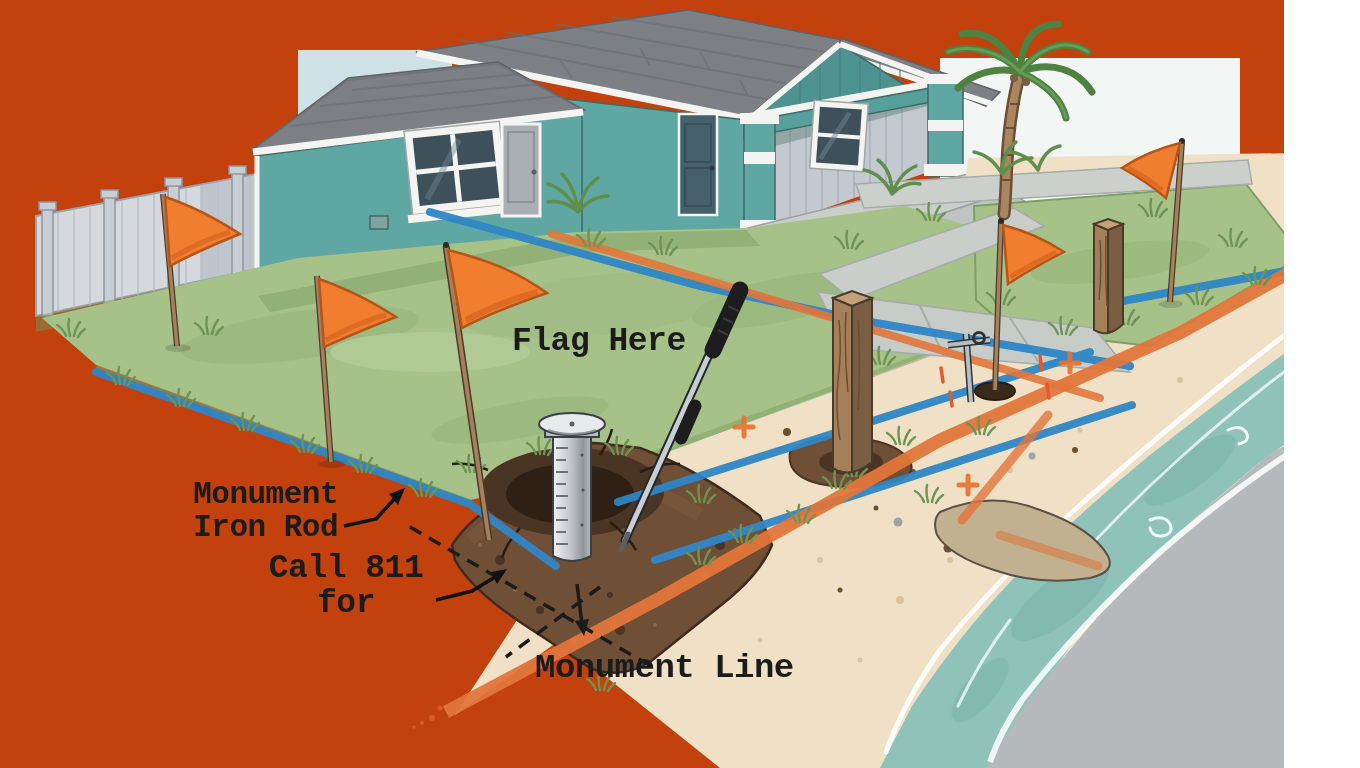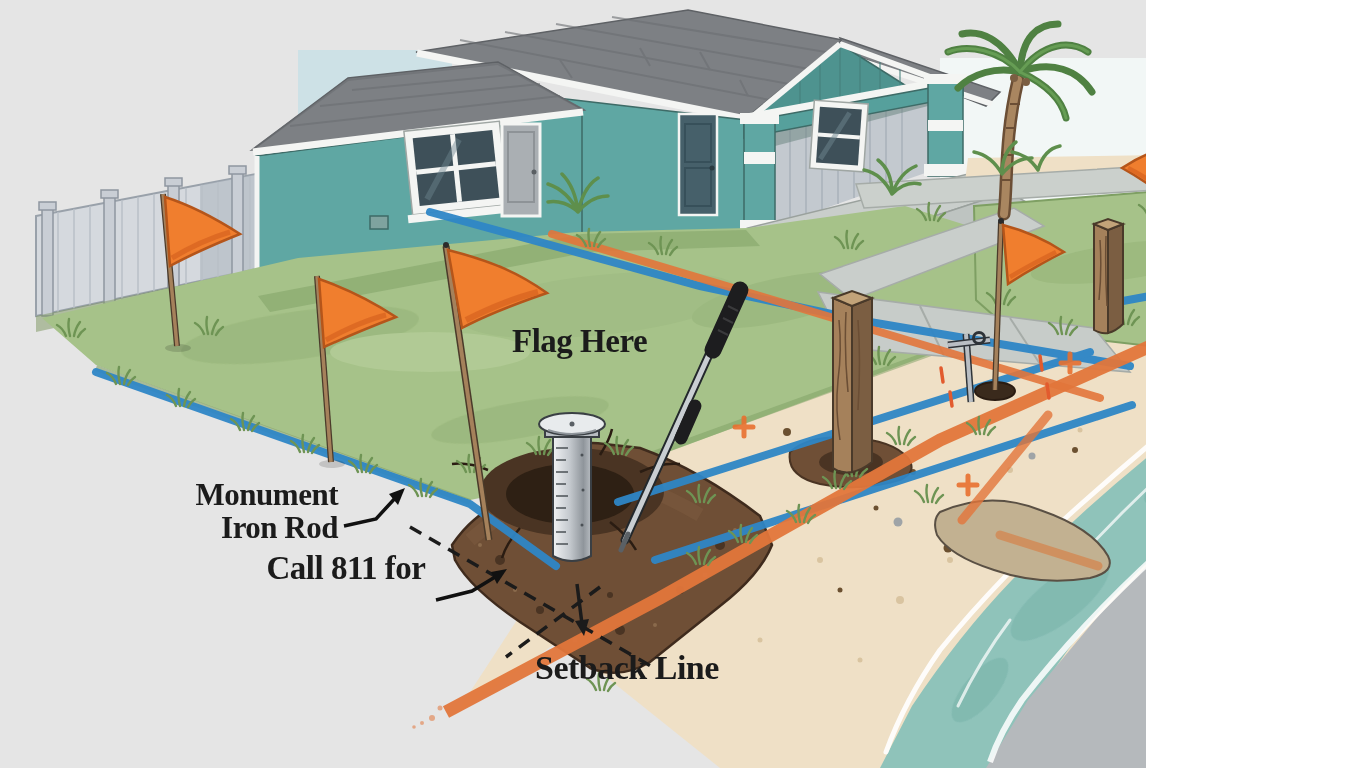--- a/index.html
+++ b/index.html
@@ -1,17 +1,17 @@
 <!DOCTYPE html>
 <html><head>
 <meta charset="utf-8">
 <style>
   html,body{margin:0;padding:0;background:#ffffff;}
-  #stage{position:relative;width:1146px;height:768px;overflow:hidden;background:#e5e5e5;
-         font-family:Liberation Serif, serif;}
+  #stage{position:relative;width:1284px;height:768px;overflow:hidden;background:#c2410c;
+         font-family:Liberation Mono, monospace;}
   #scene{position:absolute;left:0;top:0;}
   .lbl{position:absolute;font-weight:700;color:#1b1b1b;letter-spacing:-0.5px;line-height:1.07;}
   .lbl-flag-here{left:512px;top:324px;font-size:33px;}
   .lbl-iron-rod{left:158px;top:478px;width:180px;text-align:right;font-size:31px;}
   .lbl-call811{left:256px;top:551px;width:180px;text-align:center;font-size:33px;}
   .lbl-setback{left:535px;top:650px;font-size:34px;}
 </style>
 </head>
 <body>
 
@@ -506,14 +506,14 @@
 </svg>
 
   <div class="lbl lbl-flag-here">Flag Here</div>
   <div class="lbl lbl-iron-rod">
     <div>Monument</div>
     <div>Iron Rod</div>
   </div>
   <div class="lbl lbl-call811">
     <div>Call 811 for</div>
   </div>
-  <div class="lbl lbl-setback">Setback Line</div>
+  <div class="lbl lbl-setback">Monument Line</div>
 </div>
 
 </body></html>

